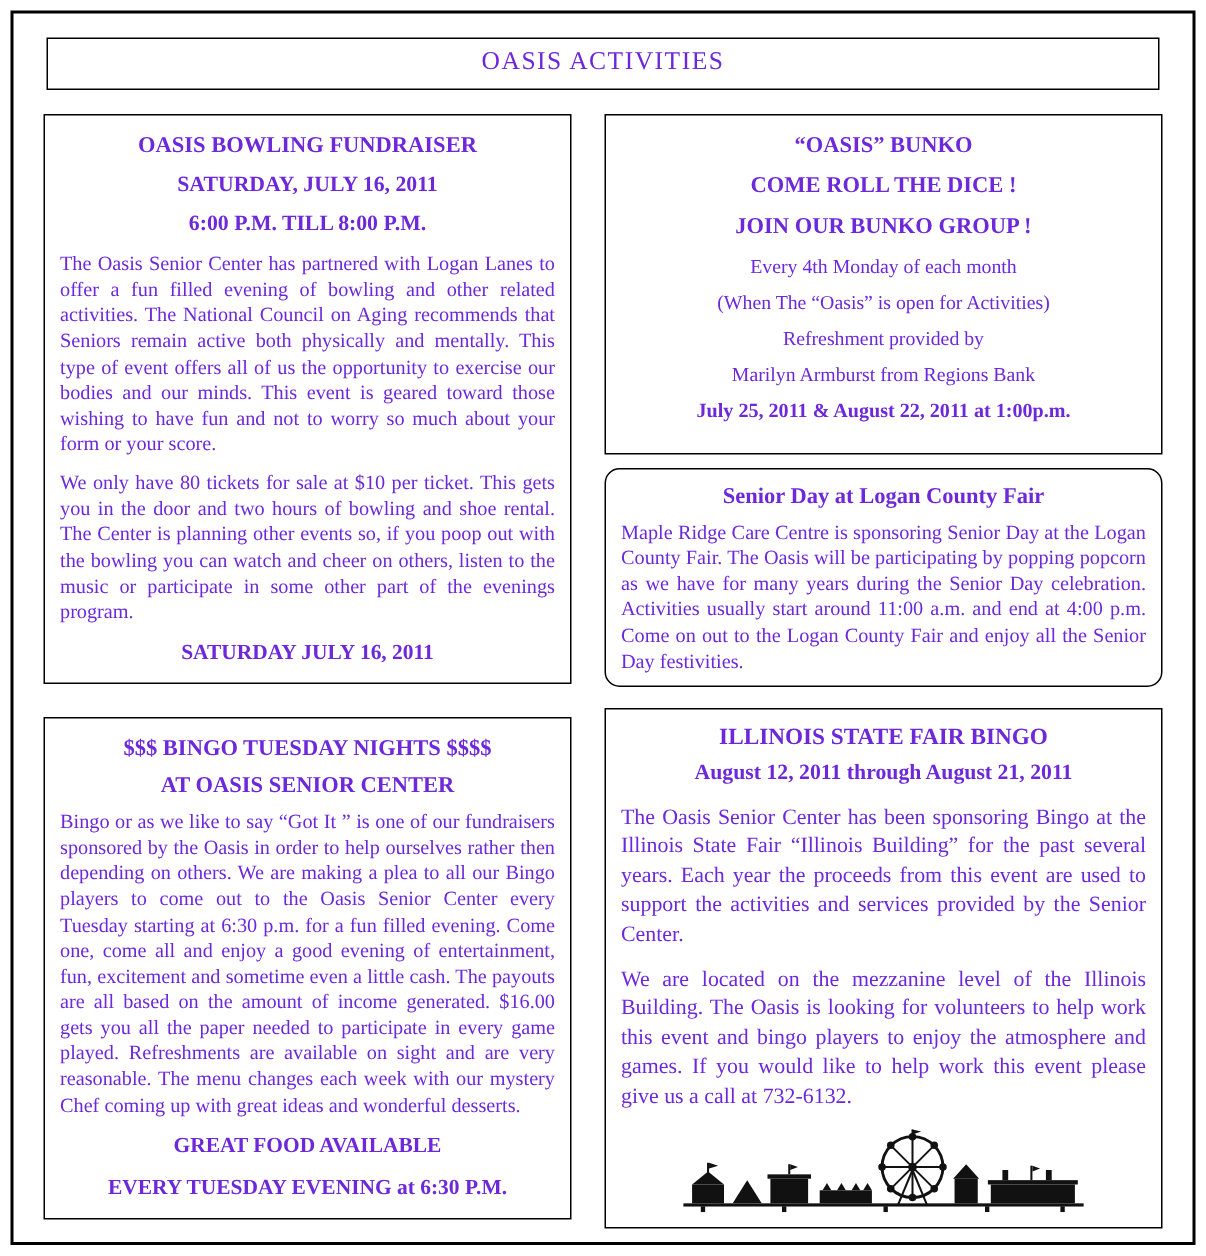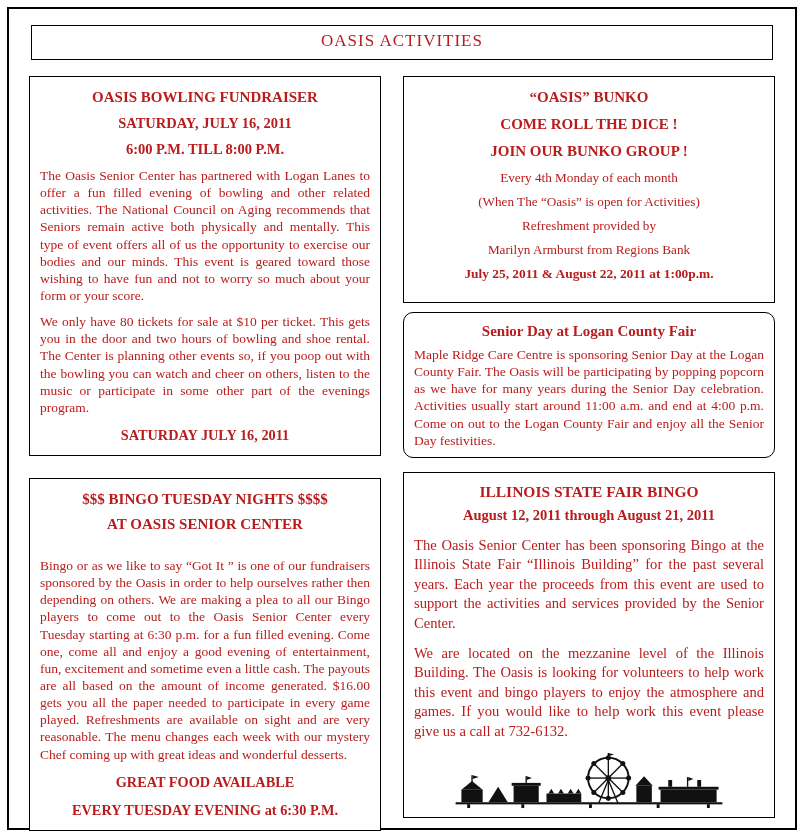--- a/index.html
+++ b/index.html
@@ -1,19 +1,19 @@
 <!DOCTYPE html>
 <html><head>
 <meta charset="utf-8">
 <style>
   html,body { margin:0; padding:0; background:#fff; }
   .page {
     width:804px; height:837px; box-sizing:border-box;
     padding:7px; margin:0 auto; background:#fff;
-    font-family:"Liberation Serif","DejaVu Serif",serif; color:#b91c1c;
+    font-family:"Liberation Serif","DejaVu Serif",serif; color:#6d28d9;
   }
   .frame {
     border:2px solid #000; width:100%; height:100%; box-sizing:border-box;
     padding:16px 20px 6px; display:flex; flex-direction:column;
   }
   .header-box {
     border:1px solid #000; text-align:center; padding:5px 0 8px; margin:0 2px 16px;
   }
   .header-box h1 {
     margin:0; font-size:17px; font-weight:normal; letter-spacing:1px;
@@ -25,21 +25,21 @@
     border:1px solid #000; box-sizing:border-box; background:#fff;
     padding:4px 10px 4px;
   }
   .box h2 { text-align:center; font-size:15px; font-weight:bold; margin:8px 0 4px; }
   .subtitle { text-align:center; font-weight:bold; font-size:14.5px; margin:9px 0; }
   .body {
     font-size:13.5px; line-height:1.27; text-align:justify; margin:9px 0;
   }
   .center-bold { text-align:center; font-weight:bold; font-size:14.3px; margin:11px 0 7px; }
   .bowling-box { margin-bottom:22px; }
-  .bingo-box .body { margin-top:24px; }
+  .bingo-box .body { margin-top:6px; }
   .bunko-box { margin-bottom:9px; padding-bottom:12px; }
   .b-line { text-align:center; font-size:13.2px; margin:8px 0;font-family:Liberation Serif, serif; }
   .b-line.big { font-size:15px; font-weight:bold; margin:10px 0; }
   .b-line.bold { font-weight:bold; font-size:13.4px; }
   .senior-box { margin-bottom:14px;border-radius:10px; }
   .senior-box h2 { margin:6px 0 2px; }
   .senior-box .date { margin:4px 0 6px; font-size:14px; }
   .senior-box .body { margin:6px 0 4px; }
   .fair-box h2 { font-size:15.5px; margin-top:6px; }
   .fair-box .date { font-size:14.5px; margin:6px 0 12px; }

